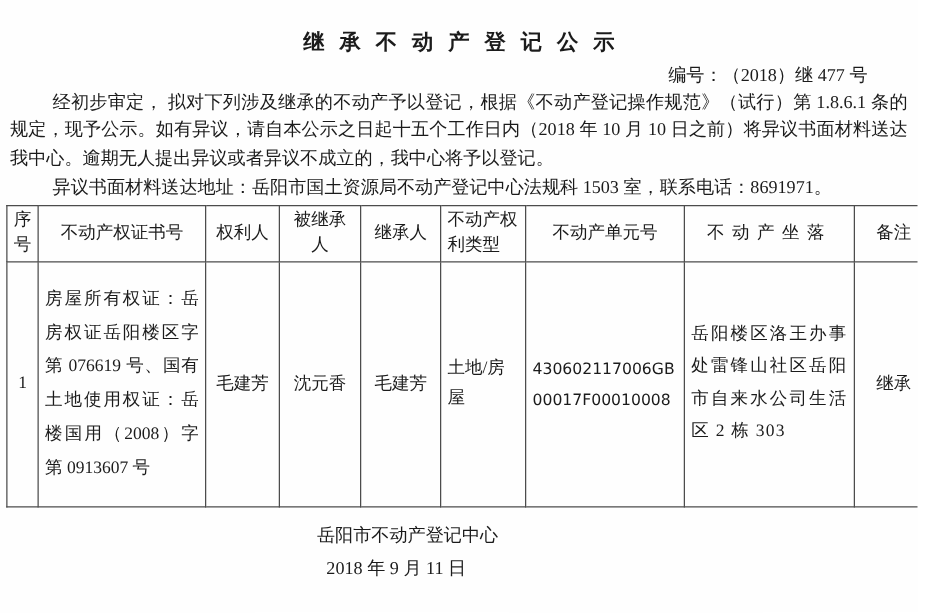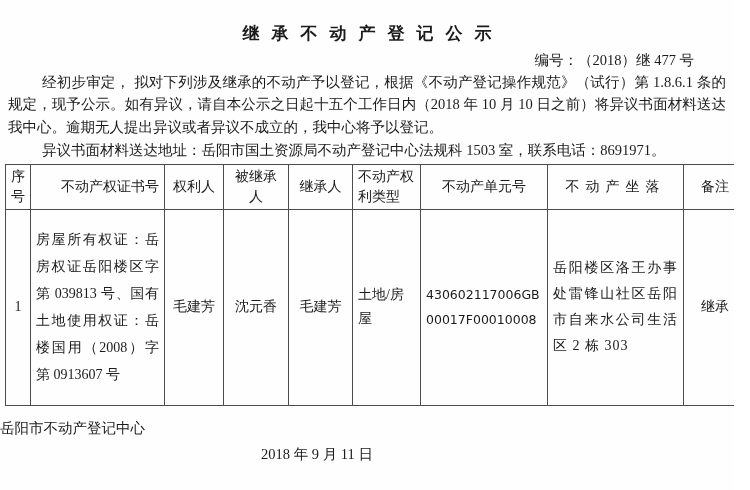--- a/index.html
+++ b/index.html
@@ -45,39 +45,39 @@
   table.reg th, table.reg td {
     border: 1px solid #4c4c4c;
     font-weight: normal;
     padding: 2px 5px;
     overflow: hidden;
     vertical-align: middle;
   }
   thead tr { height: 41px; }
   tbody tr { height: 196px; }
   th { text-align: center; line-height: 20px; }
-  .th-cert { text-align: right; padding-left: 8px; }
+  .th-cert { text-align: center; padding-left: 8px; }
   .th-type { text-align: left; padding-left: 6px; }
   .th-loc  { letter-spacing: 6px; }
   .td-seq    { text-align: center; }
   .td-cert   { text-align: justify; padding: 4px 8px; line-height: 27px; }
   .td-name   { text-align: center; }
   .td-type   { text-align: left; padding-left: 6px; line-height: 24px; }
   .td-unit   {
     font-family: "DejaVu Sans", sans-serif;
     font-weight: 600;
     font-size: 12.5px;
     word-break: break-all;
     line-height: 25px;
     padding: 4px 5px;
   }
   .td-loc    { text-align: justify; padding: 4px 8px; line-height: 26px; letter-spacing: 1px; }
   .td-remark { text-align: center; }
   .footer { margin-top: 13px; font-size: 14.5px; }
-  .footer-issuer { text-align: left; padding-right: 82px; }
+  .footer-issuer { text-align: center; padding-right: 82px; }
   .footer-date   { text-align: center; padding-right: 100px; margin-top: 7px; }
 </style>
 </head>
 <body>
 
 <div class="page">
 
   <div class="title">继承不动产登记公示</div>
 
   <div class="doc-no">编号：（2018）继 477 号</div>
@@ -108,21 +108,21 @@
         <th>继承人</th>
         <th class="th-type">不动产权利类型</th>
         <th>不动产单元号</th>
         <th class="th-loc">不动产坐落</th>
         <th>备注</th>
       </tr>
     </thead>
     <tbody>
       <tr>
         <td class="td-seq">1</td>
-        <td class="td-cert">房屋所有权证：岳房权证岳阳楼区字第 039813 号、国有土地使用权证：岳楼国用（2008）字第 0913607 号</td>
+        <td class="td-cert">房屋所有权证：岳房权证岳阳楼区字第 076619 号、国有土地使用权证：岳楼国用（2008）字第 0913607 号</td>
         <td class="td-name">毛建芳</td>
         <td class="td-name">沈元香</td>
         <td class="td-name">毛建芳</td>
         <td class="td-type">土地/房屋</td>
         <td class="td-unit">430602117006GB00017F00010008</td>
         <td class="td-loc">岳阳楼区洛王办事处雷锋山社区岳阳市自来水公司生活区 2 栋 303</td>
         <td class="td-remark">继承</td>
       </tr>
     </tbody>
   </table>

